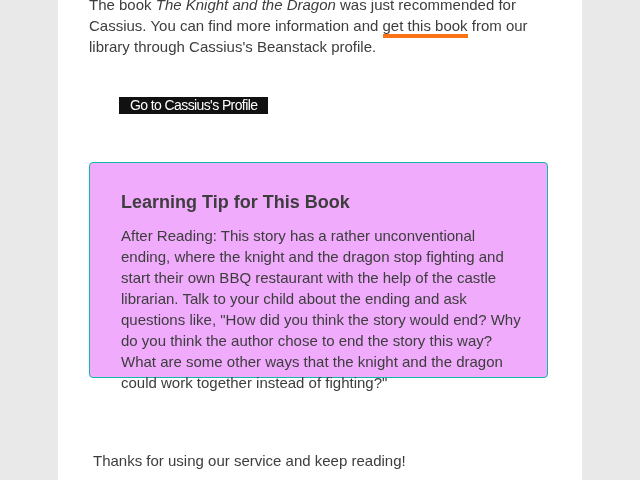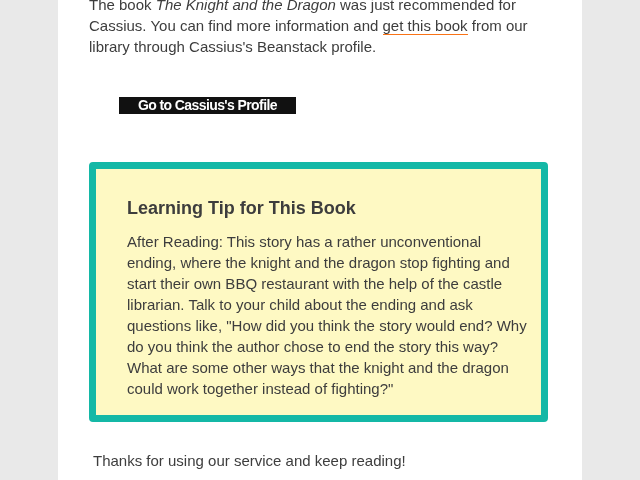--- a/index.html
+++ b/index.html
@@ -32,48 +32,48 @@
       position: absolute;
       top: -6px;
       left: 0;
       width: 470px;
       margin: 0;
     }
     .intro em { font-style: italic; }
     .intro a {
       color: #3d3d3d;
       text-decoration: none;
-      border-bottom: 1px solid #f97316;
+      border-bottom: 4px solid #f97316;
     }
     .cta {
       position: absolute;
       top: 97px;
       left: 30px;
       height: 17px;
-      padding: 0 19px;
+      padding: 0 11px;
       background: #111111;
       color: #ffffff;
       font-family: "Liberation Sans", sans-serif;
-      font-weight: bold;
+      font-weight: normal;
       font-size: 14px;
       line-height: 17px;
       letter-spacing: -0.6px;
       white-space: nowrap;
       text-decoration: none;
       display: inline-block;
     }
     .tip-box {
       position: absolute;
       top: 162px;
       left: 0;
       width: 459px;
-      height: 260px;
-      border: 7px solid #14b8a6;
+      height: 216px;
+      border: 1px solid #14b8a6;
       border-radius: 4px;
-      background: #fef9c3;
+      background: #f0abfc;
       box-sizing: border-box;
     }
     .tip-title {
       position: absolute;
       top: 28px;
       left: 31px;
       margin: 0;
       font-size: 18px;
       font-weight: bold;
       color: #3d3d3d;

